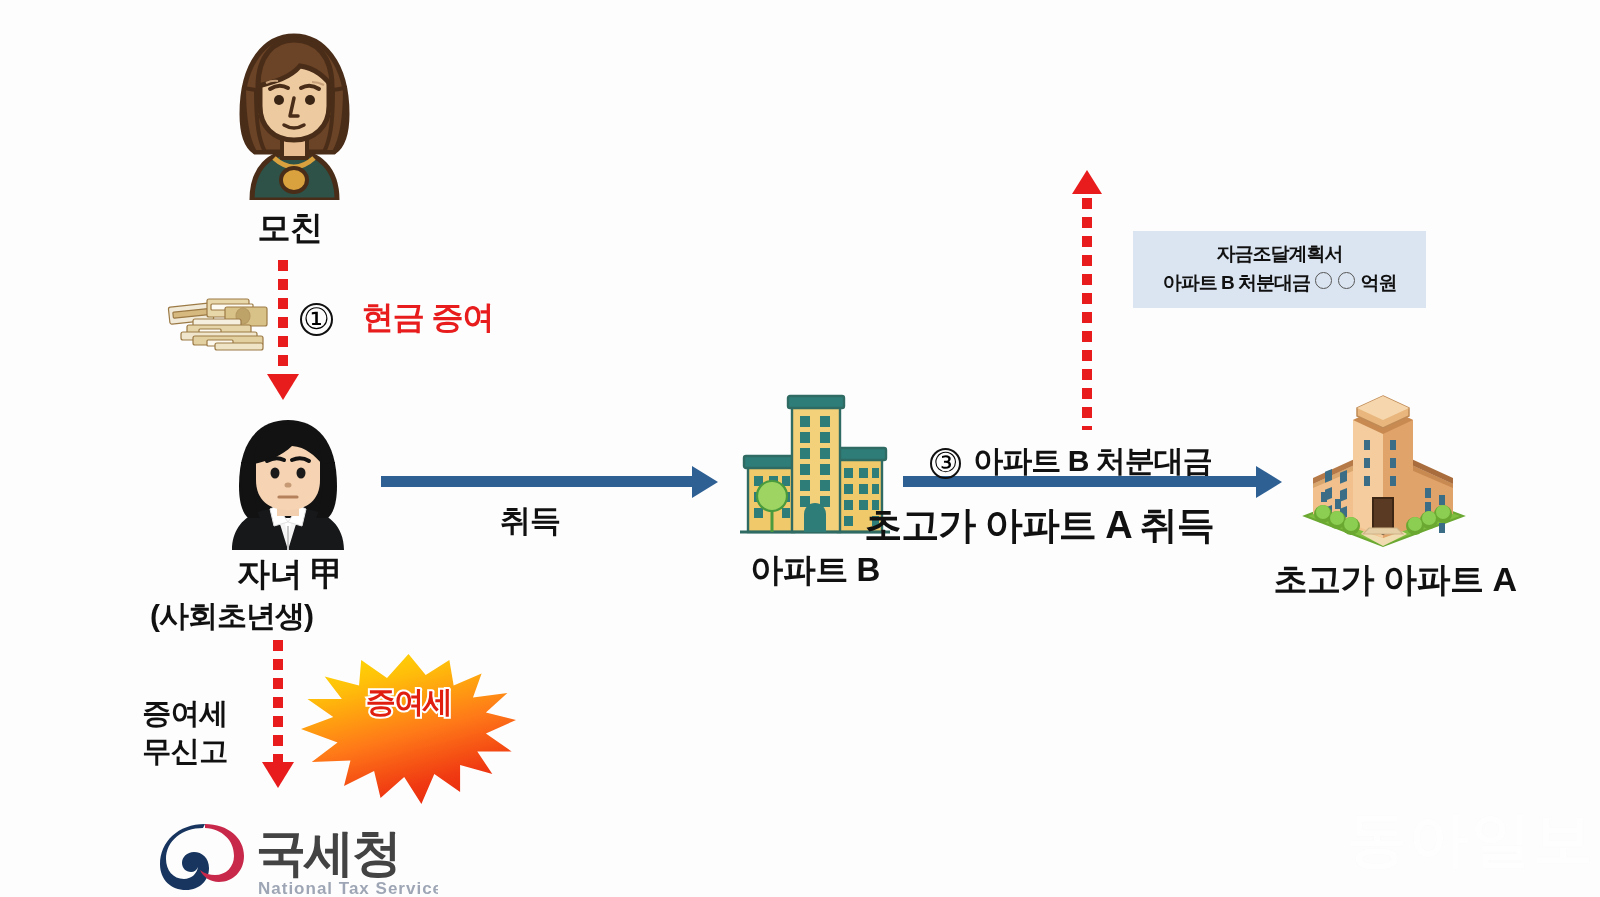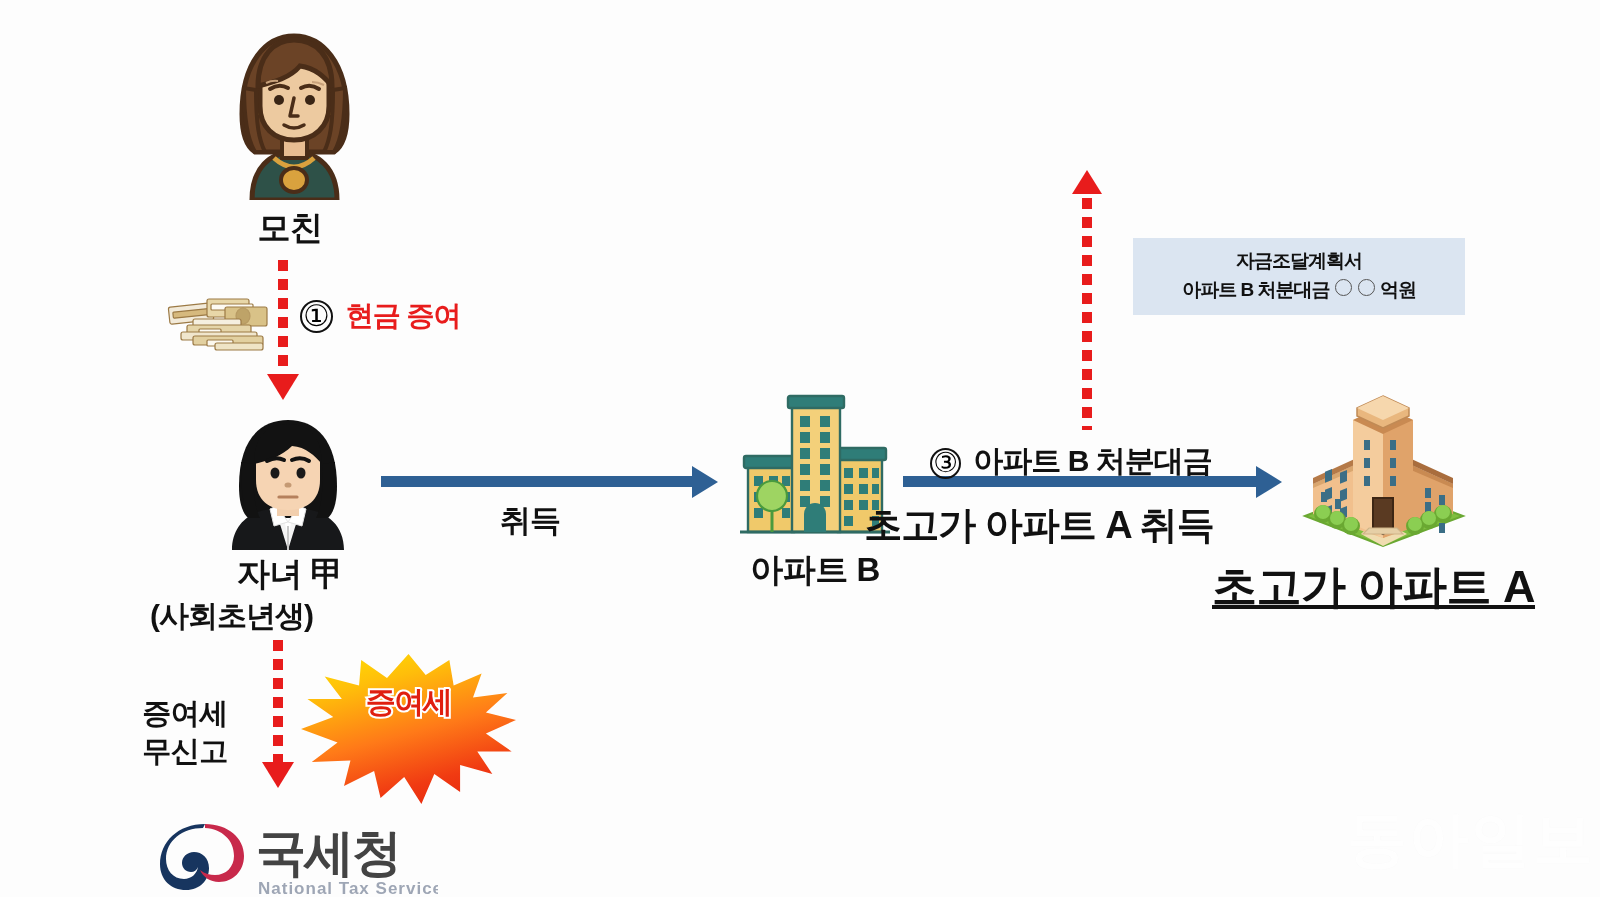--- a/index.html
+++ b/index.html
@@ -215,21 +215,21 @@
         <rect x="18" y="47" width="76" height="8" rx="2" fill="#f0e6cd"></rect>
         <rect x="30" y="51" width="70" height="9" rx="2" fill="#e2d0a0"></rect>
         <rect x="44" y="55" width="26" height="6" rx="1" fill="#fcf8ee"></rect>
         <rect x="52" y="58" width="48" height="7" rx="2" fill="#efe4c6"></rect>
       </g>
     </svg>
   </div>
 
   <div class="abs" style="left:300px; top:296px; font-size:32px; white-space:nowrap;">
     <span class="circ-num">①</span>
-    <span class="arrow-label red-text" style="font-size:28px; margin-left:4px;">현금 증여</span>
+    <span class="arrow-label red-text" style="font-size:32px; margin-left:20px;">현금 증여</span>
   </div>
 
   <div class="abs" style="left:222px; top:414px; width:132px; height:136px;">
     <svg viewBox="0 0 132 136" width="132" height="136">
 
       <path d="M17 72 C17 26 38 6 66 6 C94 6 115 26 115 72 C115 92 110 100 106 104
                L26 104 C22 100 17 92 17 72 Z" fill="#121212"></path>
 
       <path d="M10 136 C10 112 26 98 48 95 L66 122 L84 95 C106 98 122 112 122 136 Z" fill="#17181a"></path>
 
@@ -441,27 +441,27 @@
       <g fill="#8bce52">
         <circle cx="38" cy="124" r="7"></circle>
           <circle cx="52" cy="130" r="7"></circle>
           <circle cx="66" cy="136" r="7"></circle>
         <circle cx="130" cy="136" r="7"></circle>
           <circle cx="144" cy="130" r="7"></circle>
           <circle cx="158" cy="124" r="7"></circle>
       </g>
     </svg>
   </div>
-  <div class="abs label-main" style="left:1212px; top:557px; width:310px; font-size:45px;text-decoration:underline;">초고가 아파트 A</div>
+  <div class="abs label-main" style="left:1240px; top:557px; width:310px; font-size:34px;">초고가 아파트 A</div>
 
   <div class="abs red-dotline" style="left:1082px; top:198px; height:232px;"></div>
   <div class="abs red-arrowhead-up" style="left:1072px; top:170px;"></div>
 
 
-  <div class="abs info-box" style="left:1133px; top:238px; width:332px; height:77px; font-size:19px;">
+  <div class="abs info-box" style="left:1133px; top:231px; width:293px; height:77px; font-size:19px;">
     <div>자금조달계획서</div>
     <div>
       <span>아파트 B 처분대금</span>
       <span class="circ-blank"></span>
       <span class="circ-blank"></span>
       <span>억원</span>
     </div>
   </div>
 
   <div class="abs watermark" style="left:1347px; top:800px;">동아일보</div>

